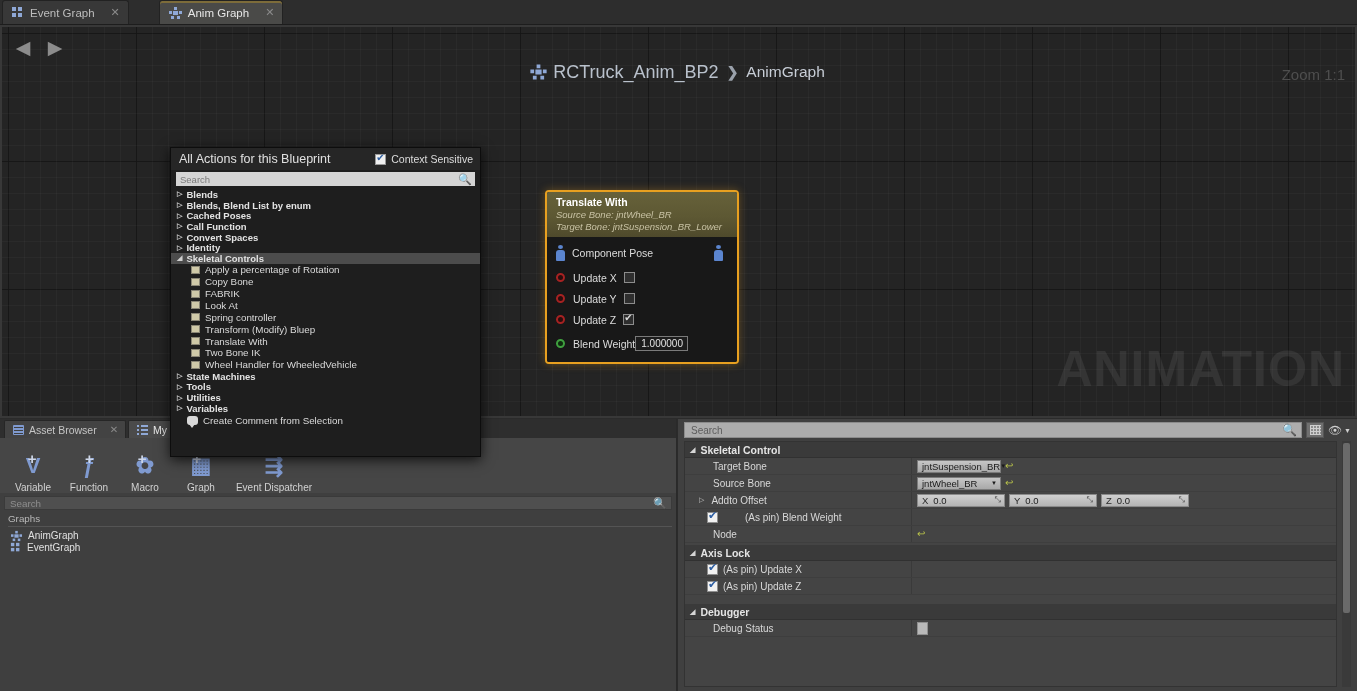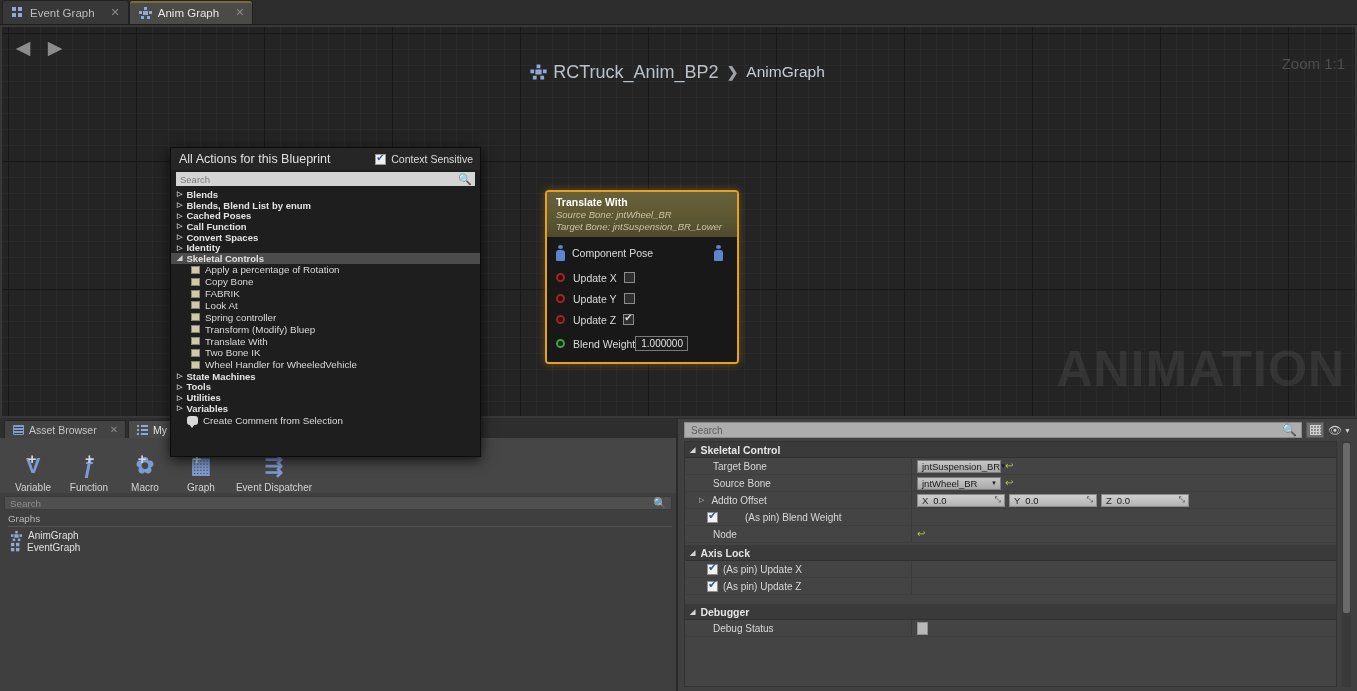--- a/index.html
+++ b/index.html
@@ -10,21 +10,21 @@
     overflow: hidden;
     -webkit-font-smoothing: antialiased;
   }
   * { box-sizing: border-box; }
 
   
   .tabbar {
     position: absolute; left: 0; top: 0; width: 1357px; height: 25px;
     background: #2d2d2d;
     border-bottom: 1px solid #1d1d1d;
-    display: flex; align-items: flex-end;
+    display: flex; align-items: flex-end; gap: 30px;
   }
   .tab {
     height: 24px; display: flex; align-items: center; gap: 6px;
     padding: 0 8px 0 9px;
     font-size: 11.5px; color: #c8c8c8;
     background: #3a3a3a;
     border: 1px solid #222; border-bottom: none;
     border-radius: 3px 3px 0 0;
     position: relative;
   }
@@ -88,21 +88,21 @@
   .nav-arrow.second { margin-left: 6px; }
   .breadcrumb {
     position:absolute; left:0; right:0; top:32px; height: 26px;
     display:flex; align-items:center; justify-content:center;
     gap: 8px; pointer-events:none;
   }
   .bc-title { font-size: 18px; color: #b9c1cc; }
   .bc-sep { font-size: 14px; color: #9aa1ab; font-weight: bold;}
   .bc-leaf { font-size: 15.5px; color: #c7cdd6; }
   .zoom-label {
-    position:absolute; right: 10px; top: 28px;
+    position:absolute; right: 10px; top: 39px;
     font-size: 15px; color: #4e4e4e;
   }
   .watermark {
     position:absolute; right: 10px; bottom: 18px;
     font-size: 50px; font-weight: bold; letter-spacing: 1px;
     color: rgba(255,255,255,0.075);
     font-family: "Liberation Sans", sans-serif;
   }
 
   

